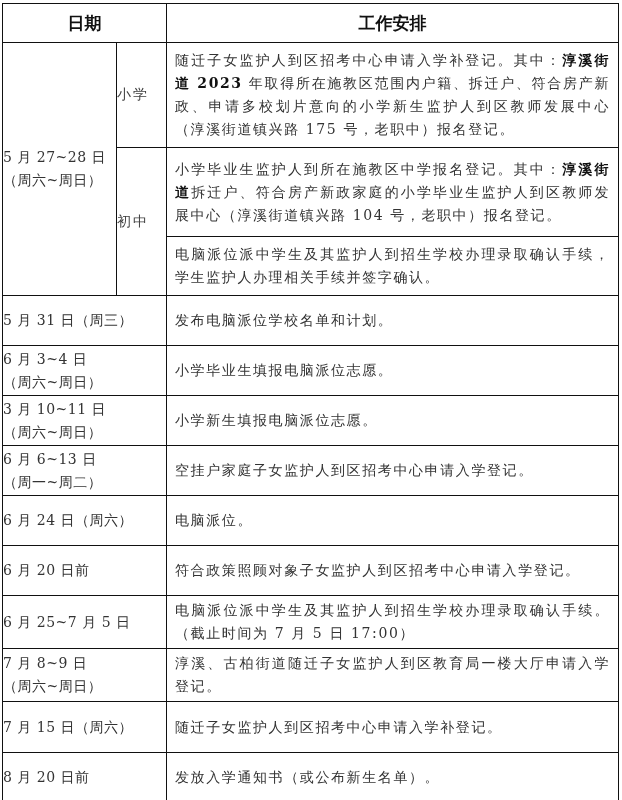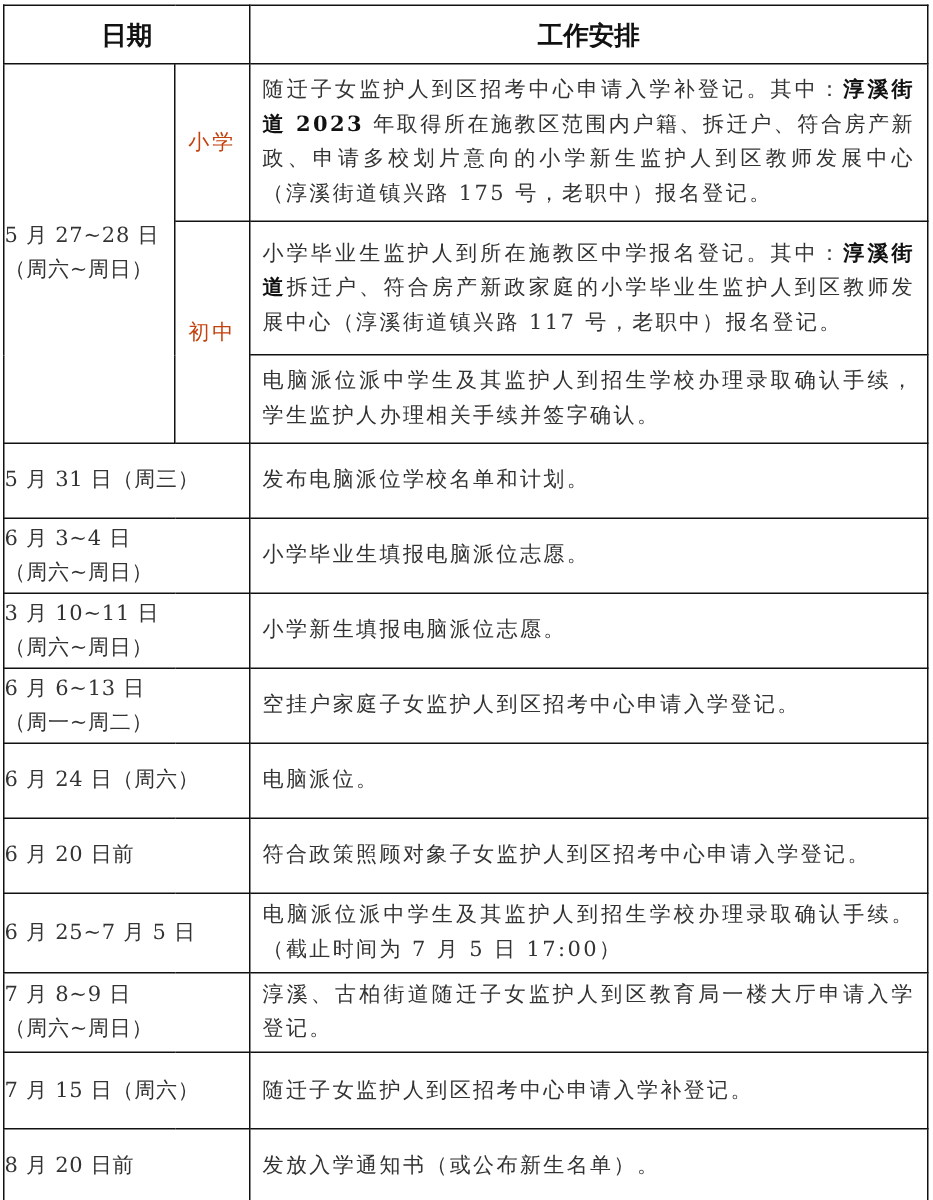--- a/index.html
+++ b/index.html
@@ -3,21 +3,21 @@
   <meta charset="utf-8">
   <style>
     html, body { margin: 0; padding: 0; background: #ffffff; }
     body { width: 622px; height: 800px; position: relative; overflow: hidden;
            font-family: "DejaVu Serif", "Liberation Serif", serif; color: #222; }
     table.sched { position: absolute; left: 2px; top: 3px; width: 616px;
                   border-collapse: collapse; table-layout: fixed; }
     table.sched td, table.sched th { border: 1.3px solid #111; padding: 0; vertical-align: middle; }
     th { font-family: "DejaVu Sans", "Liberation Sans", sans-serif; font-weight: bold; font-size: 17px; color: #111; height: 38px; text-align: center; }
     .date { font-size: 14px; line-height: 23px; color: #333; letter-spacing: 0.5px; }
-    .level { text-align: center; font-size: 14px; color: #c2410c; letter-spacing: 2px; }
+    .level { font-size: 14px; color: #404040; letter-spacing: 2px; }
     .work { font-size: 14px; line-height: 23px; color: #333; padding: 3px 8px 3px 8px !important; letter-spacing: 1.6px; text-align: justify; }
     .work b { color: #111; font-weight: bold; }
   </style>
 </head>
 <body>
 
 <table class="sched">
   <colgroup>
     <col style="width:114px">
     <col style="width:50px">
@@ -33,21 +33,21 @@
     <tr style="height:105px">
       <td rowspan="3" class="date">
         <div>5 月 27~28 日</div>
         <div>（周六~周日）</div>
       </td>
       <td class="level">小学</td>
       <td class="work"><span>随迁子女监护人到区招考中心申请入学补登记。其中：</span><b>淳溪街道 2023</b><span> 年取得所在施教区范围内户籍、拆迁户、符合房产新政、申请多校划片意向的小学新生监护人到区教师发展中心（淳溪街道镇兴路 175 号，老职中）报名登记。</span></td>
     </tr>
     <tr style="height:89px">
       <td rowspan="2" class="level">初中</td>
-      <td class="work"><span>小学毕业生监护人到所在施教区中学报名登记。其中：</span><b>淳溪街道</b><span>拆迁户、符合房产新政家庭的小学毕业生监护人到区教师发展中心（淳溪街道镇兴路 117 号，老职中）报名登记。</span></td>
+      <td class="work"><span>小学毕业生监护人到所在施教区中学报名登记。其中：</span><b>淳溪街道</b><span>拆迁户、符合房产新政家庭的小学毕业生监护人到区教师发展中心（淳溪街道镇兴路 104 号，老职中）报名登记。</span></td>
     </tr>
     <tr style="height:59px">
       <td class="work">电脑派位派中学生及其监护人到招生学校办理录取确认手续，学生监护人办理相关手续并签字确认。</td>
     </tr>
 
     <tr style="height:50px">
       <td colspan="2" class="date">
           <div>5 月 31 日（周三）</div>
         </td>
       <td class="work">发布电脑派位学校名单和计划。</td>

